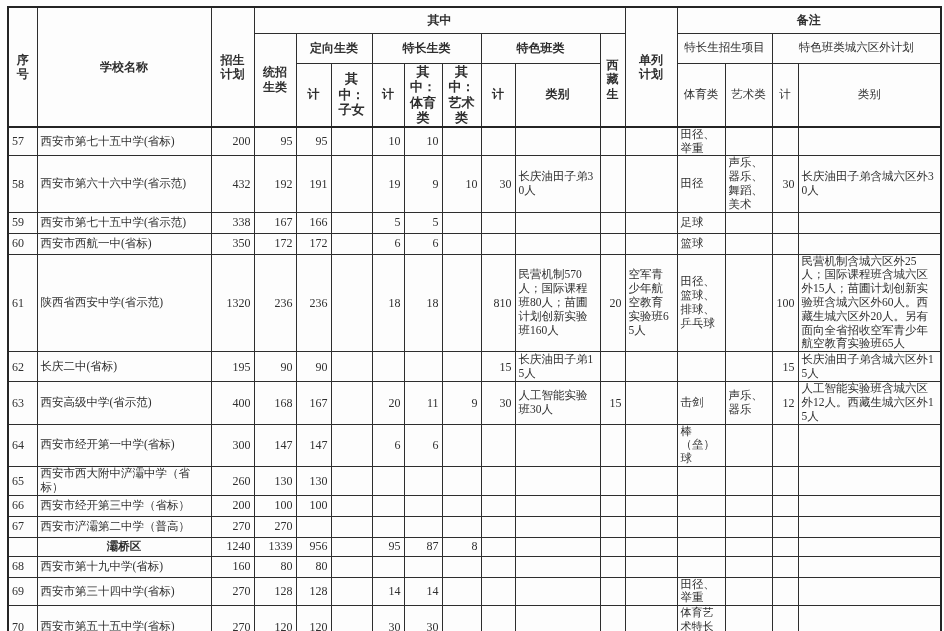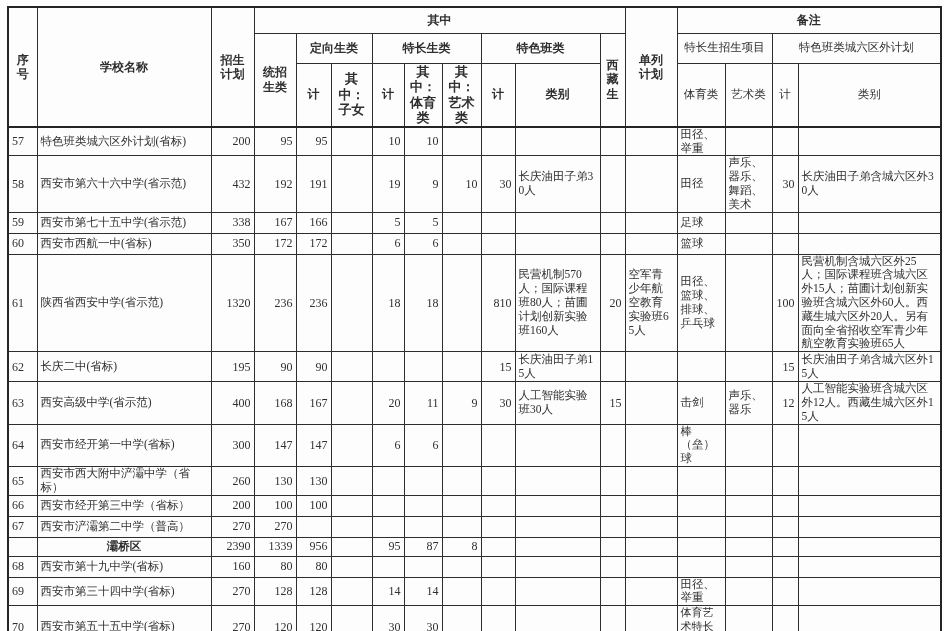--- a/index.html
+++ b/index.html
@@ -117,21 +117,21 @@
         <th>类别</th>
         <th class="bz">体育类</th>
         <th class="bz">艺术类</th>
         <th class="bz">计</th>
         <th class="bz">类别</th>
       </tr>
     </thead>
     <tbody id="table-body">
         <tr style="height: 29px;">
           <td class="ctr">57</td>
-          <td class="txt schoolcell">特色班类城六区外计划(省标)</td>
+          <td class="txt schoolcell">西安市第七十五中学(省标)</td>
           <td class="num">200</td>
           <td class="num">95</td>
           <td class="num">95</td>
           <td class="num"></td>
           <td class="num">10</td>
           <td class="num">10</td>
           <td class="num"></td>
           <td class="num"></td>
           <td class="txt"></td>
           <td class="num"></td>
@@ -327,21 +327,21 @@
           <td class="num"></td>
           <td class="txt"></td>
           <td class="txt"></td>
           <td class="txt"></td>
           <td class="num"></td>
           <td class="txt"></td>
         </tr>
         <tr class="district" style="height: 19px; padding-left: 16px;">
           <td class="ctr"></td>
           <td class="txt schoolcell">灞桥区</td>
-          <td class="num">2390</td>
+          <td class="num">1240</td>
           <td class="num">1339</td>
           <td class="num">956</td>
           <td class="num"></td>
           <td class="num">95</td>
           <td class="num">87</td>
           <td class="num">8</td>
           <td class="num"></td>
           <td class="txt"></td>
           <td class="num"></td>
           <td class="txt"></td>

